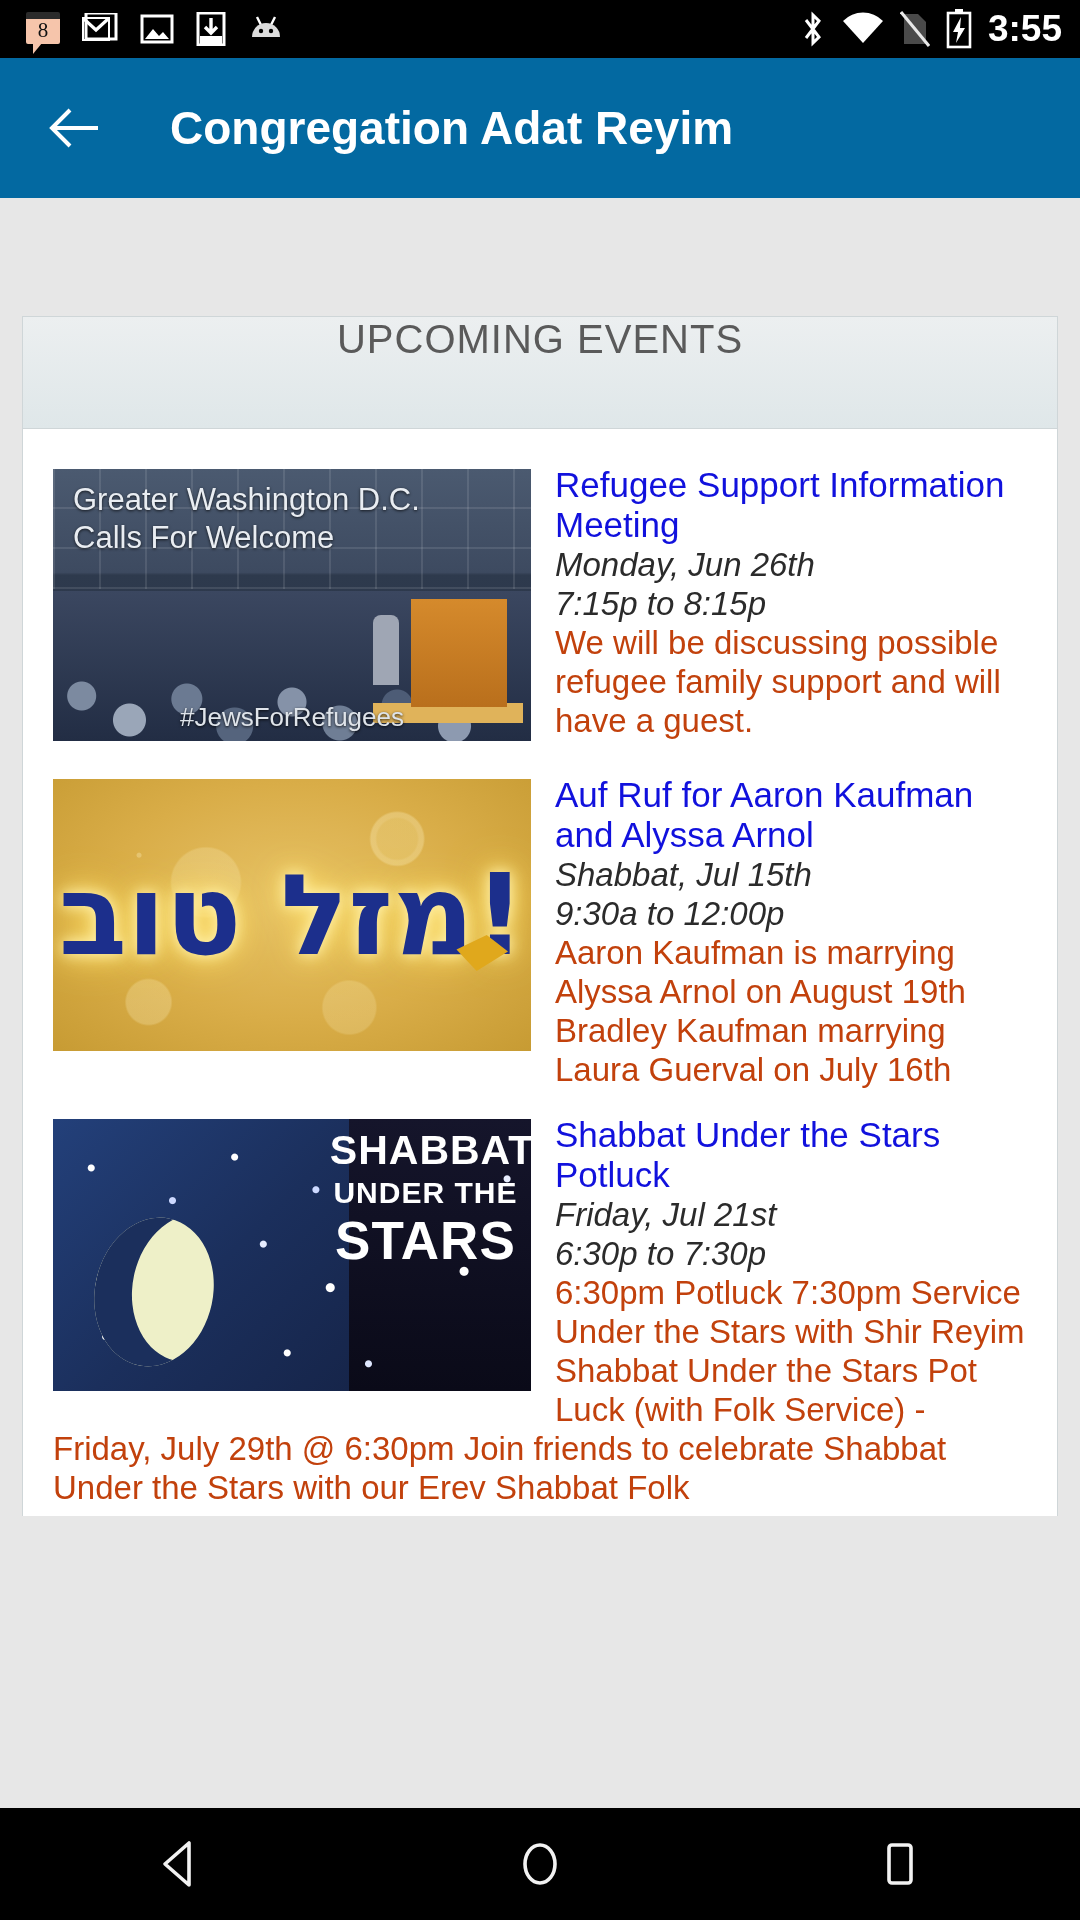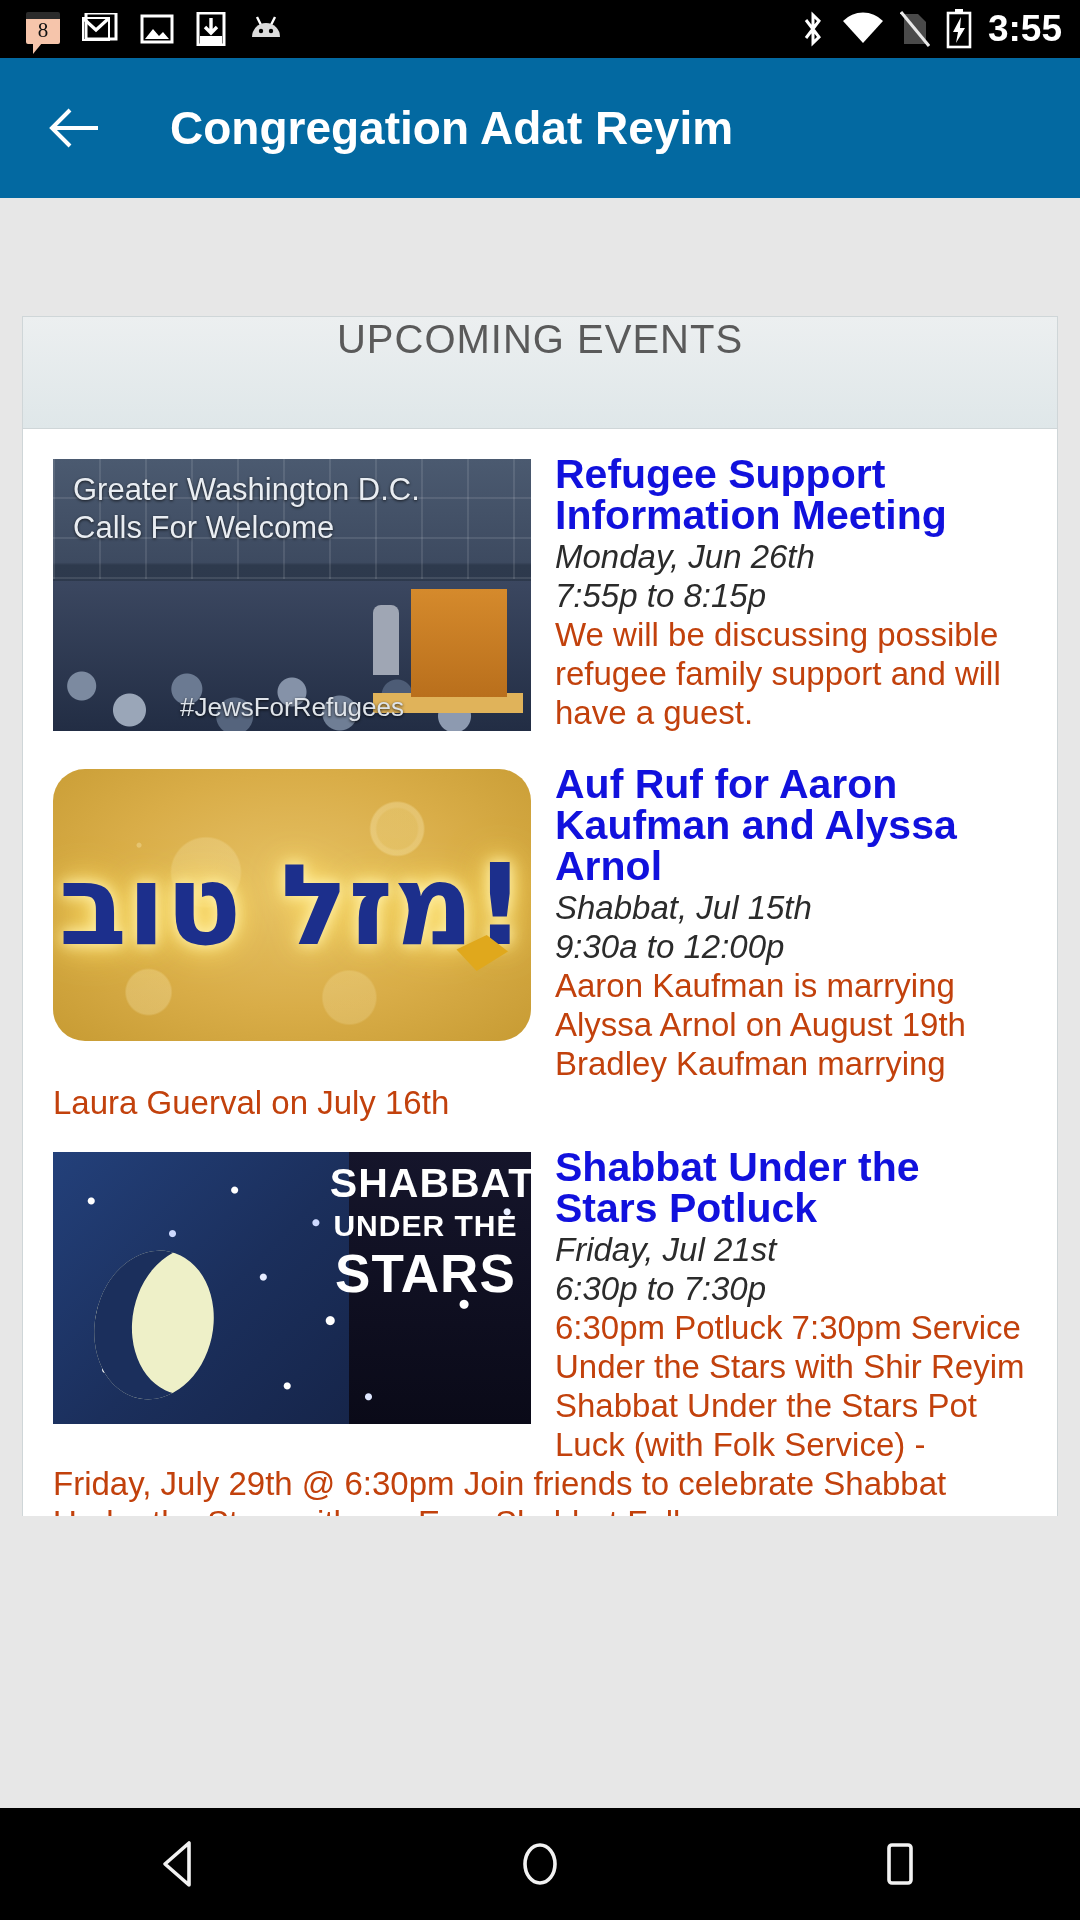--- a/index.html
+++ b/index.html
@@ -118,21 +118,21 @@
     align-items: flex-start;
     justify-content: center;
   }
   .card-header-title {
     color: #5a5a5a;
     font-size: 40px;
     letter-spacing: 1px;
     font-weight: normal;
   }
 
-  .card-body { padding: 26px 30px 0 30px; }
+  .card-body { padding: 36px 30px 0 30px; }
 
   .event {
     font-size: 0;
     margin-bottom: 26px;
   }
   .event-text-block {
     font-size: 33px;
     line-height: 39px;
     color: #2b2b2b;
   }
@@ -142,24 +142,24 @@
     width: 478px;
     height: 272px;
     margin: 4px 24px 8px 0;
     position: relative;
     overflow: hidden;
     background: #334;
   }
 
   .event-link {
     color: #1111dd;
-    font-size: 41px;
+    font-size: 35px;
     line-height: 39px;
     text-decoration: none;
-    font-weight: bold;
+    font-weight: normal;
   }
   .event-date {
     font-style: italic;
     color: #2b2b2b;
   }
   .event-desc { color: #c2410c; }
 
   
   .thumb-refugee { background: #2c3a4e; }
   .thumb-refugee .hall {
@@ -215,21 +215,20 @@
     position: absolute; left: 50%; transform: translateX(-50%);
     bottom: 8px;
     color: #dfe4ea; font-size: 26px;
     text-shadow: 0 1px 3px rgba(0,0,0,.85);
     white-space: nowrap;
   }
 
   
   .thumb-mazel {
     background: radial-gradient(ellipse at 50% 45%, #e7c268 0%, #d9ad48 55%, #c79b33 100%);
-    border-radius: 32px;
   }
   .thumb-mazel .swirls {
     position: absolute; inset: 0;
     background:
       radial-gradient(circle at 18% 28%, rgba(255,245,200,.30) 0 2px, transparent 3px),
       radial-gradient(circle at 72% 22%, rgba(255,245,200,.30) 0 26px, transparent 28px),
       radial-gradient(circle at 72% 22%, rgba(210,160,40,.55) 0 20px, transparent 22px),
       radial-gradient(circle at 32% 38%, rgba(255,245,200,.22) 0 34px, transparent 36px),
       radial-gradient(circle at 20% 82%, rgba(255,245,200,.25) 0 22px, transparent 24px),
       radial-gradient(circle at 62% 84%, rgba(255,245,200,.20) 0 26px, transparent 28px);
@@ -411,21 +410,21 @@
             <div class="stage"></div>
             <div class="podium"></div>
             <div class="speaker"></div>
             <div class="t1">Greater Washington D.C.</div>
             <div class="t2">Calls For Welcome</div>
             <div class="hashtag">#JewsForRefugees</div>
           </div>
           <div class="event-text-block">
             <span class="event-link">Refugee Support Information Meeting</span><br>
             <span class="event-date">Monday, Jun 26th</span><br>
-            <span class="event-date">7:55p to 8:15p</span><br>
+            <span class="event-date">7:15p to 8:15p</span><br>
             <span class="event-desc">We will be discussing possible refugee family support and will have a guest.</span>
           </div>
           <div style="clear:both"></div>
         </div>
 
         <div class="event">
           <div class="event-thumb thumb-mazel">
             <div class="swirls"></div>
             <div class="hebrew">!מזל טוב</div>
           </div>

